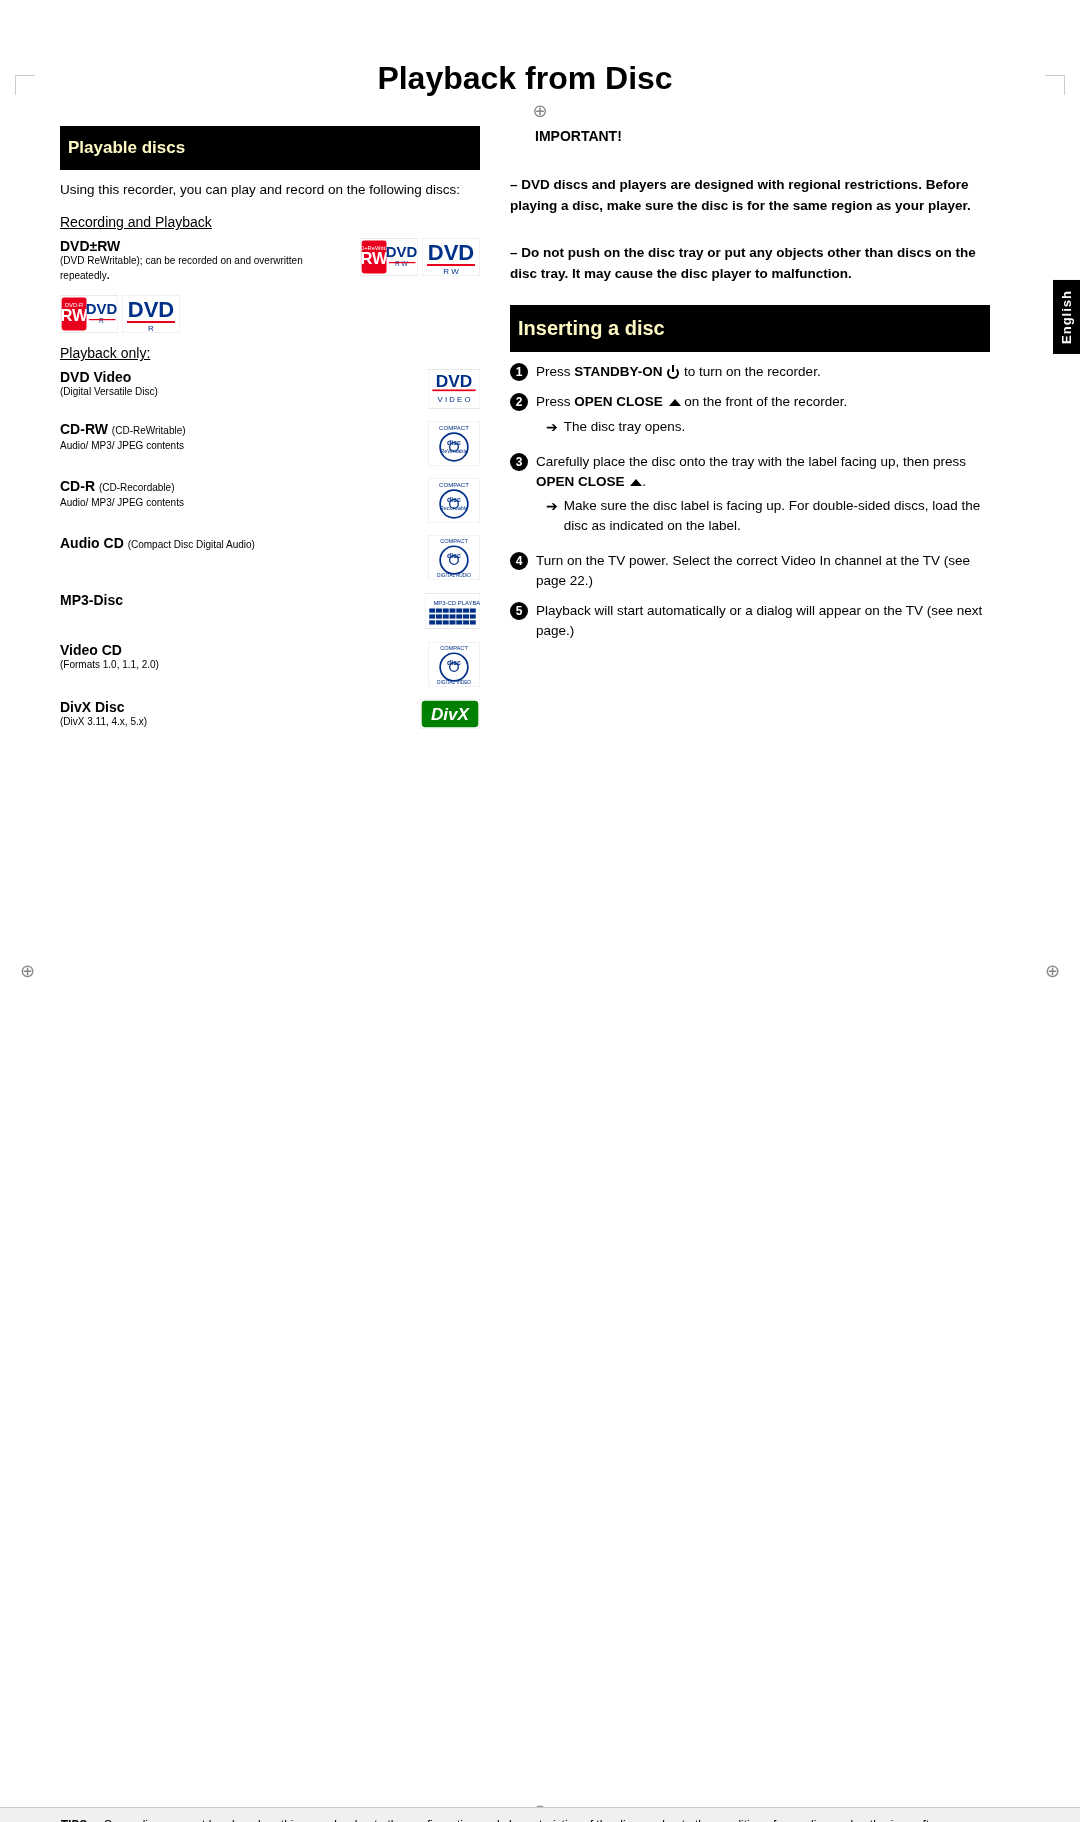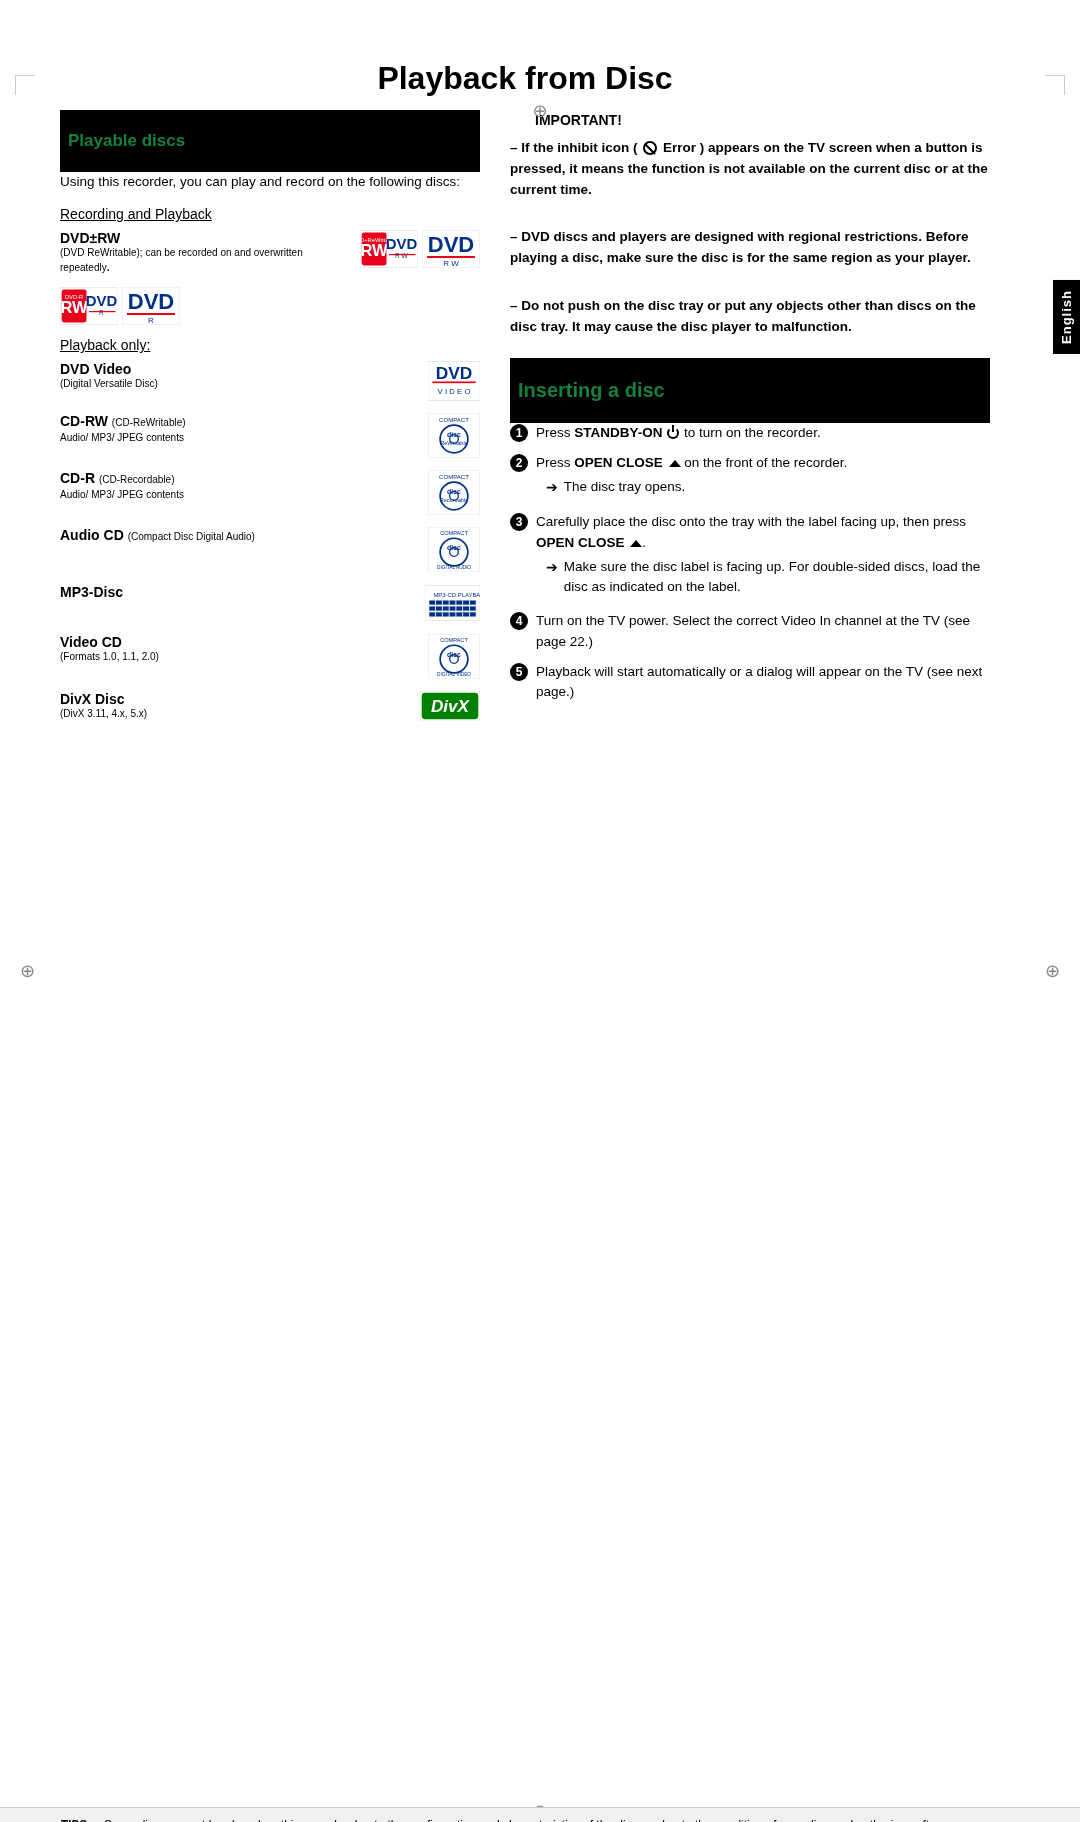--- a/index.html
+++ b/index.html
@@ -63,21 +63,21 @@
     .main-content {
       margin: 60px 60px 60px 60px;
       padding-right: 30px;
     }
 
     
     .page-title {
       text-align: center;
       font-size: 32px;
       font-weight: bold;
-      margin-bottom: 8px;
+      margin-bottom: 24px;
       padding-bottom: 5px;
     }
 
     
     .two-col {
       display: flex;
       gap: 30px;
       margin-top: 5px;
     }
 
@@ -86,25 +86,25 @@
       flex-shrink: 0;
     }
 
     .col-right {
       flex: 1;
     }
 
     
     .section-header {
       background: #000;
-      color: #15803d;
+      color: #fef9c3;
       font-size: 17px;
       font-weight: bold;
-      padding: 21px 8px;
-      margin-bottom: 0;
+      padding: 12px 8px;
+      margin-bottom: 10px;
     }
 
     .intro-text {
       font-size: 13.5px;
       line-height: 1.5;
       margin-bottom: 14px;
     }
 
     
     .subsection-title {
@@ -521,23 +521,20 @@
           </div>
         </div>
 
       </div>
 
       <div class="col-right">
 
         <div class="important-box">
           <div class="important-title">IMPORTANT!</div>
 
-          <p>
-            <b>– If the inhibit icon (</b> <span class="inhibit-icon"></span> <b>Error ) appears on the TV screen when a button is pressed, it means the function is not available on the current disc or at the current time.</b>
-          </p>
           <br>
           <p>
             <b>– DVD discs and players are designed with regional restrictions. Before playing a disc, make sure the disc is for the same region as your player.</b>
           </p>
           <br>
           <p>
             <b>– Do not push on the disc tray or put any objects other than discs on the disc tray. It may cause the disc player to malfunction.</b>
           </p>
         </div>
 

